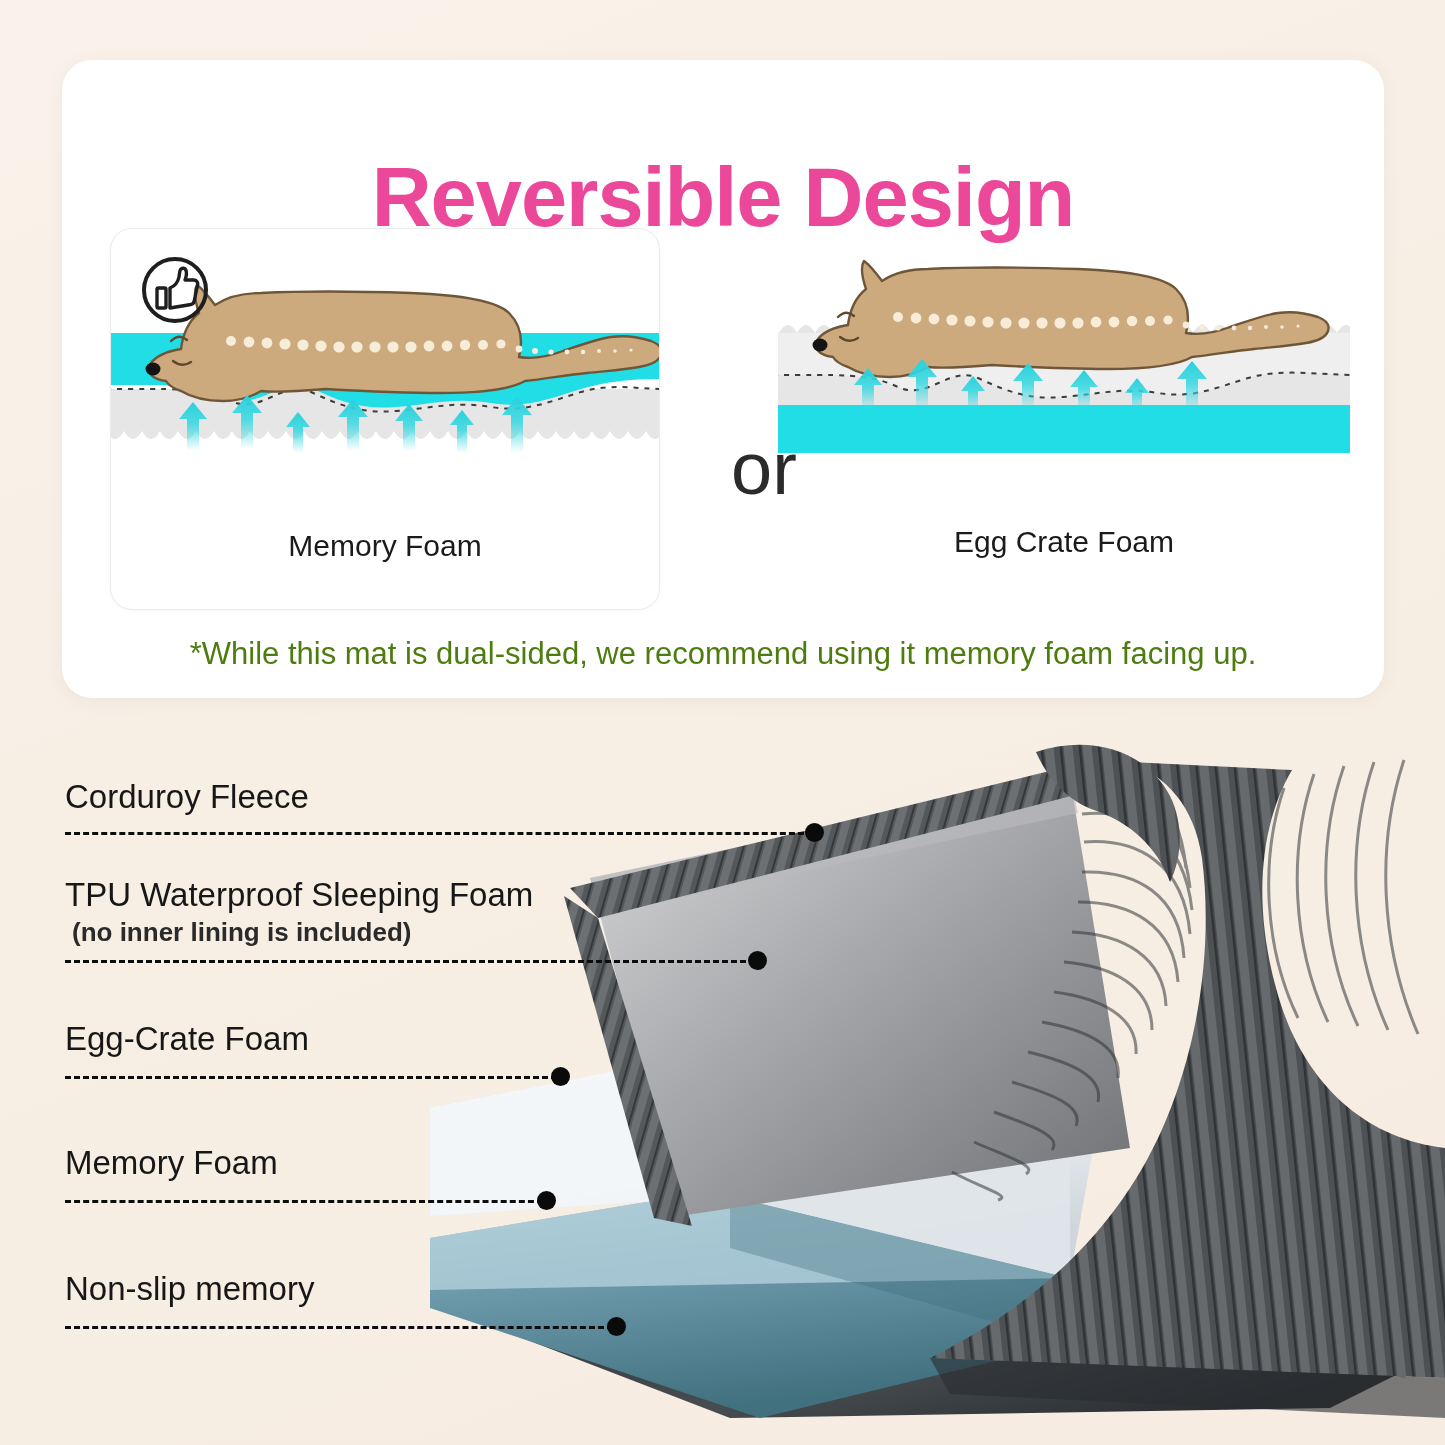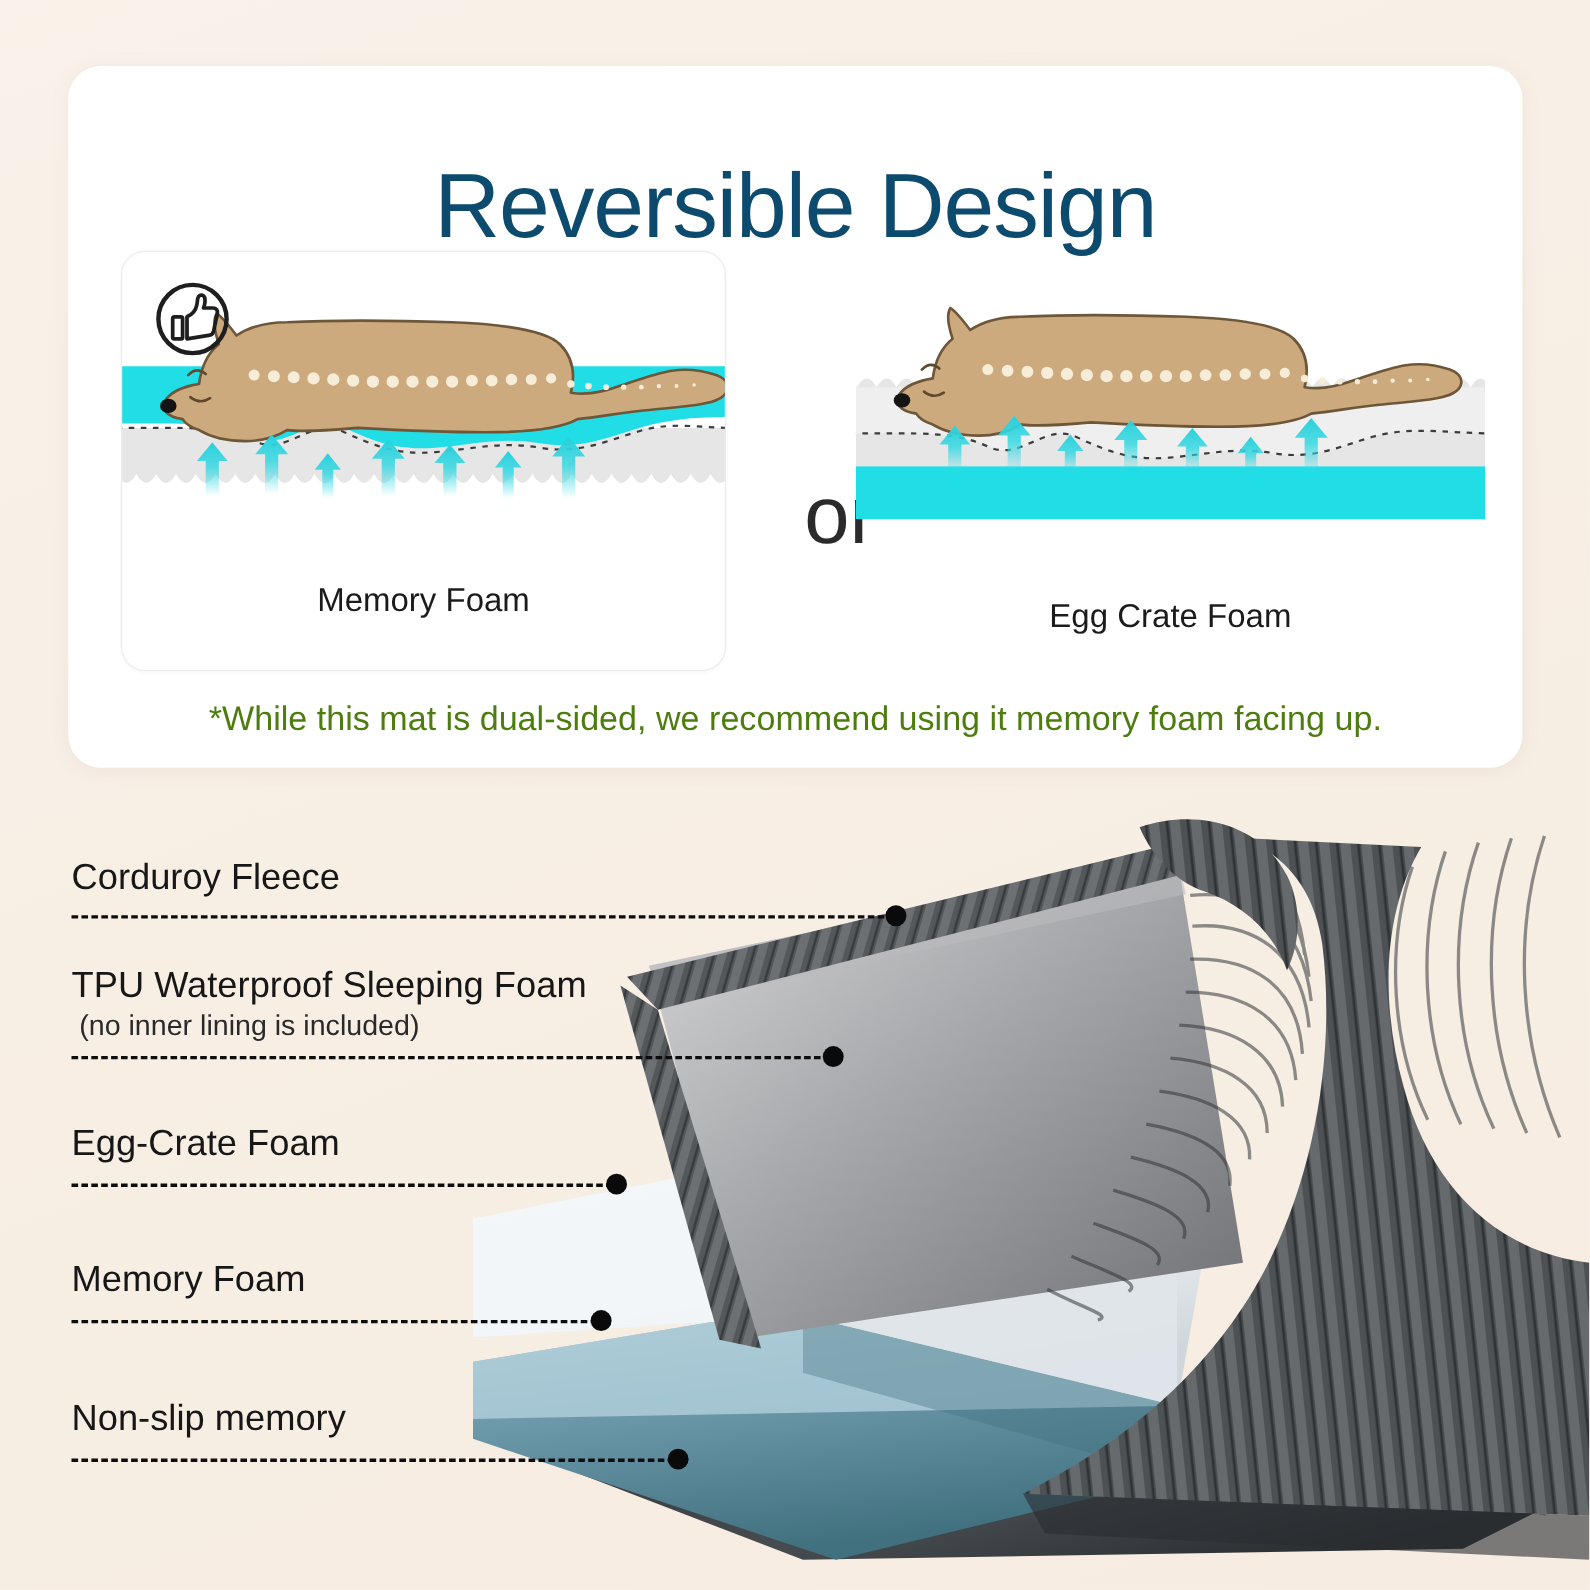--- a/index.html
+++ b/index.html
@@ -12,34 +12,34 @@
   #stage{position:absolute;inset:0;
     background:linear-gradient(160deg,#faf2ea 0%,#f7eee4 45%,#f6ece2 100%);}
 
   
   .top-card{
     position:absolute;left:62px;top:60px;width:1322px;height:638px;
     background:#ffffff;border-radius:30px;
     box-shadow:0 2px 18px rgba(120,100,85,.07);
   }
   .title{
-    position:absolute;left:0;top:85px;width:100%;text-align:center;
-    font-size:83px;font-weight:400;color:#0c4a6e;letter-spacing:-1px;
+    position:absolute;left:0;top:96px;width:100%;text-align:center;
+    font-size:83px;font-weight:700;color:#ec4899;letter-spacing:-1px;
     line-height:1;white-space:nowrap;
   }
 
   
   .panel-left{
     position:absolute;left:48px;top:168px;width:548px;height:380px;
     background:#fff;border:1px solid #eceaea;border-radius:22px;
     box-shadow:0 1px 5px rgba(0,0,0,.03);
     overflow:hidden;
   }
   .panel-right{
-    position:absolute;left:716px;top:184px;width:572px;height:380px;
+    position:absolute;left:716px;top:165px;width:572px;height:380px;
     overflow:hidden;
   }
   .scene{position:absolute;left:0;top:0;width:100%;height:100%;}
   .cap{
     position:absolute;left:0;width:100%;text-align:center;
     font-size:30px;color:#1b1b1b;font-weight:400;
   }
   .or{
     position:absolute;left:612px;top:372px;width:180px;text-align:center;
     font-size:74px;font-weight:400;color:#2b2b2b;line-height:1;
@@ -49,21 +49,21 @@
     font-size:31px;color:#4d7c0f;font-weight:400;
   }
 
   
   .lower{position:absolute;left:0;top:700px;width:1445px;height:745px;}
   .lbl{
     position:absolute;font-size:33px;color:#171717;font-weight:400;
     white-space:nowrap;
   }
   .lbl-sub{
-    position:absolute;font-size:26px;color:#2a2a2a;font-weight:400;
+    position:absolute;font-size:26px;color:#2a2a2a;font-weight:700;
     white-space:nowrap;
   }
   .lead{position:absolute;height:0;border-top:3px dashed #0d0d0d;}
   .dot{position:absolute;width:19px;height:19px;border-radius:50%;
        background:#0a0a0a;}
   .photo{position:absolute;left:430px;top:18px;width:1015px;height:720px;}
 </style>
 </head>
 <body>
 

